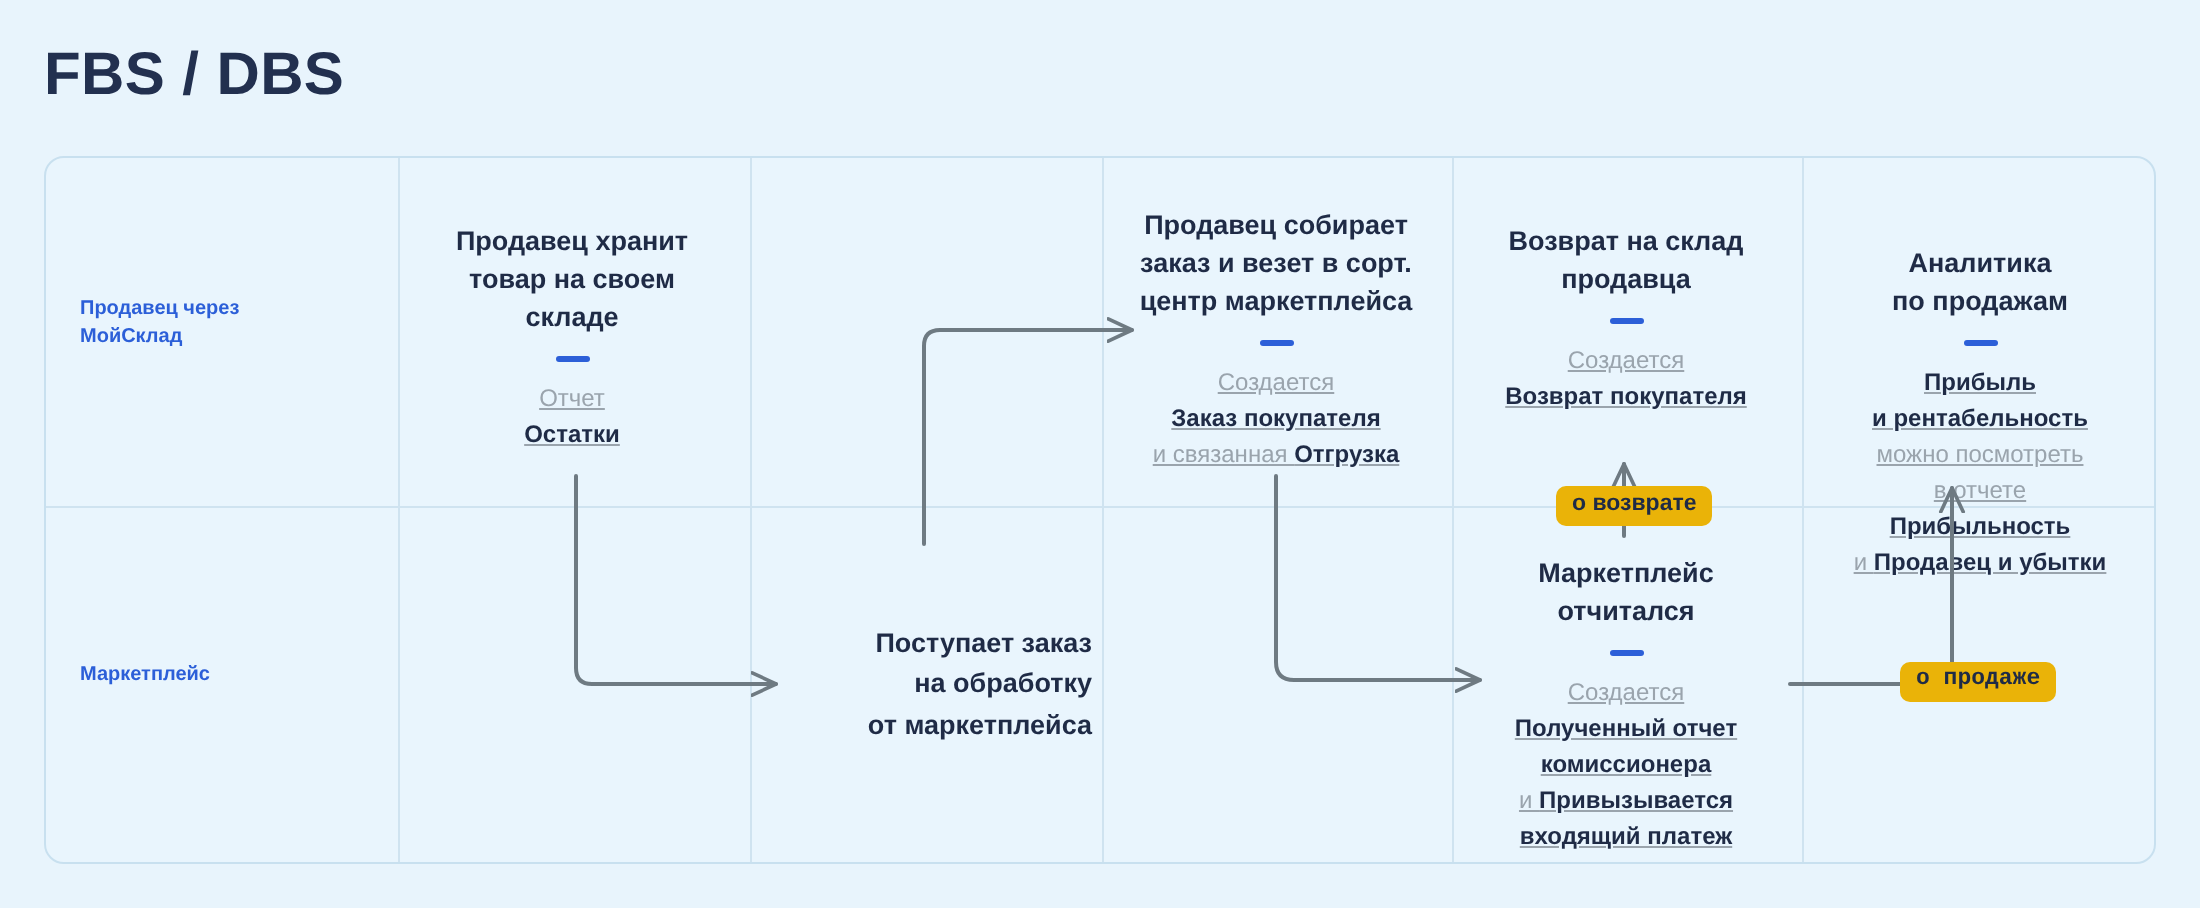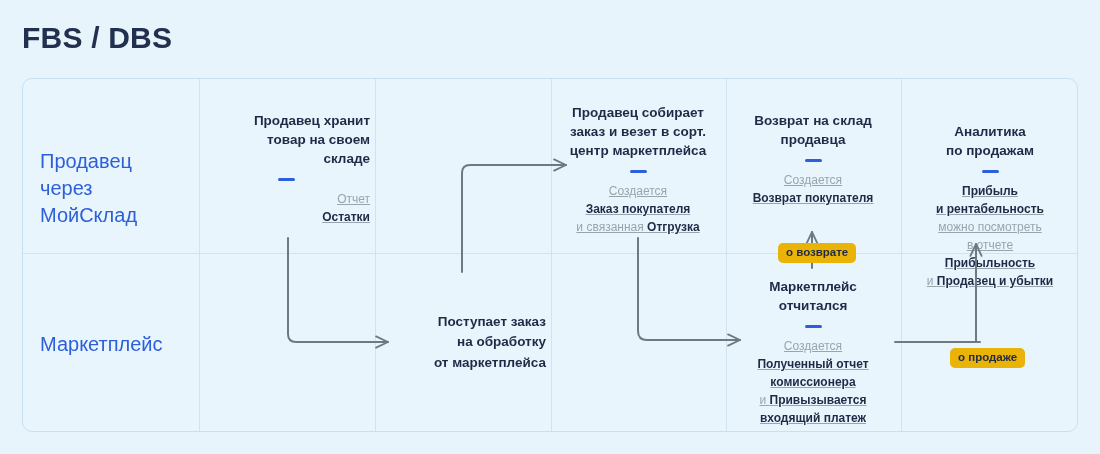--- a/index.html
+++ b/index.html
@@ -58,22 +58,22 @@
     box-sizing: border-box;
     text-align: center;
   }
   .row-label {
     position: absolute;
     left: 0;
     width: 100%;
     padding: 0 18px;
     box-sizing: border-box;
     text-align: left;
-    font-size: 20px;
-    font-weight: normal;
+    font-size: 10px;
+    font-weight: bold;
     color: #2c5fd8;
     line-height: 1.35;
   }
   .node-title {
     font-size: 13.5px;
     font-weight: bold;
     color: #1f2b46;
     line-height: 1.4;
   }
   .dash {
@@ -137,21 +137,21 @@
 
   <div class="cell" style="left:22px; top:148px; width:176px;">
     <div class="row-label" style="white-space:pre-line">Продавец через
 МойСклад</div>
   </div>
 
   <div class="cell" style="left:22px; top:331px; width:176px;">
     <div class="row-label" style="white-space:pre-line">Маркетплейс</div>
   </div>
 
-  <div class="cell" style="left:202px; top:112px; width:168px;text-align:right;">
+  <div class="cell" style="left:202px; top:112px; width:168px;">
     <div class="node-title" style="white-space:pre-line">Продавец хранит
 товар на своем
 складе</div>
     <div class="dash"></div>
     <div class="node-sub">
       <div>Отчет</div>
       <div><b>Остатки</b></div>
     </div>
   </div>
 
@@ -229,15 +229,15 @@
 
     <path d="M 638 238 L 638 331 Q 638 340 647 340 L 740 340" fill="none" stroke="#6e7a82" stroke-width="2" stroke-linecap="round" marker-end="url(#ah)"></path>
 
     <path d="M 812 268 L 812 232" fill="none" stroke="#6e7a82" stroke-width="2" stroke-linecap="round" marker-end="url(#ah)"></path>
 
     <path d="M 895 342 L 980 342" fill="none" stroke="#6e7a82" stroke-width="2" stroke-linecap="round"></path>
     <path d="M 976 342 L 976 244" fill="none" stroke="#6e7a82" stroke-width="2" stroke-linecap="round" marker-end="url(#ah)"></path>
   </svg>
 
   <div class="badge" style="left:778px; top:243px;">о возврате</div>
-  <div class="badge" style="left:950px; top:348px;">о продаже</div>
+  <div class="badge" style="left:950px; top:331px;font-family:Liberation Mono, monospace;">о продаже</div>
 
 </div>
 
 </body></html>

